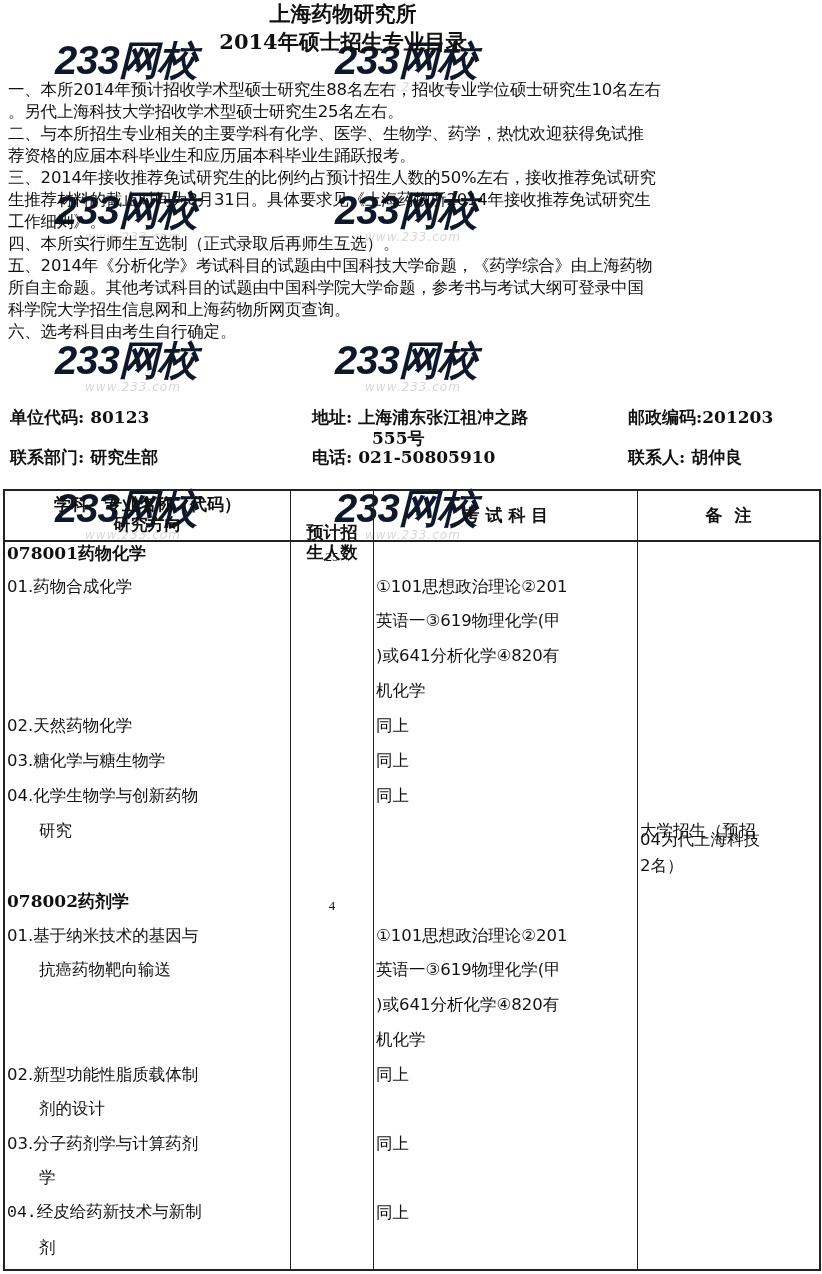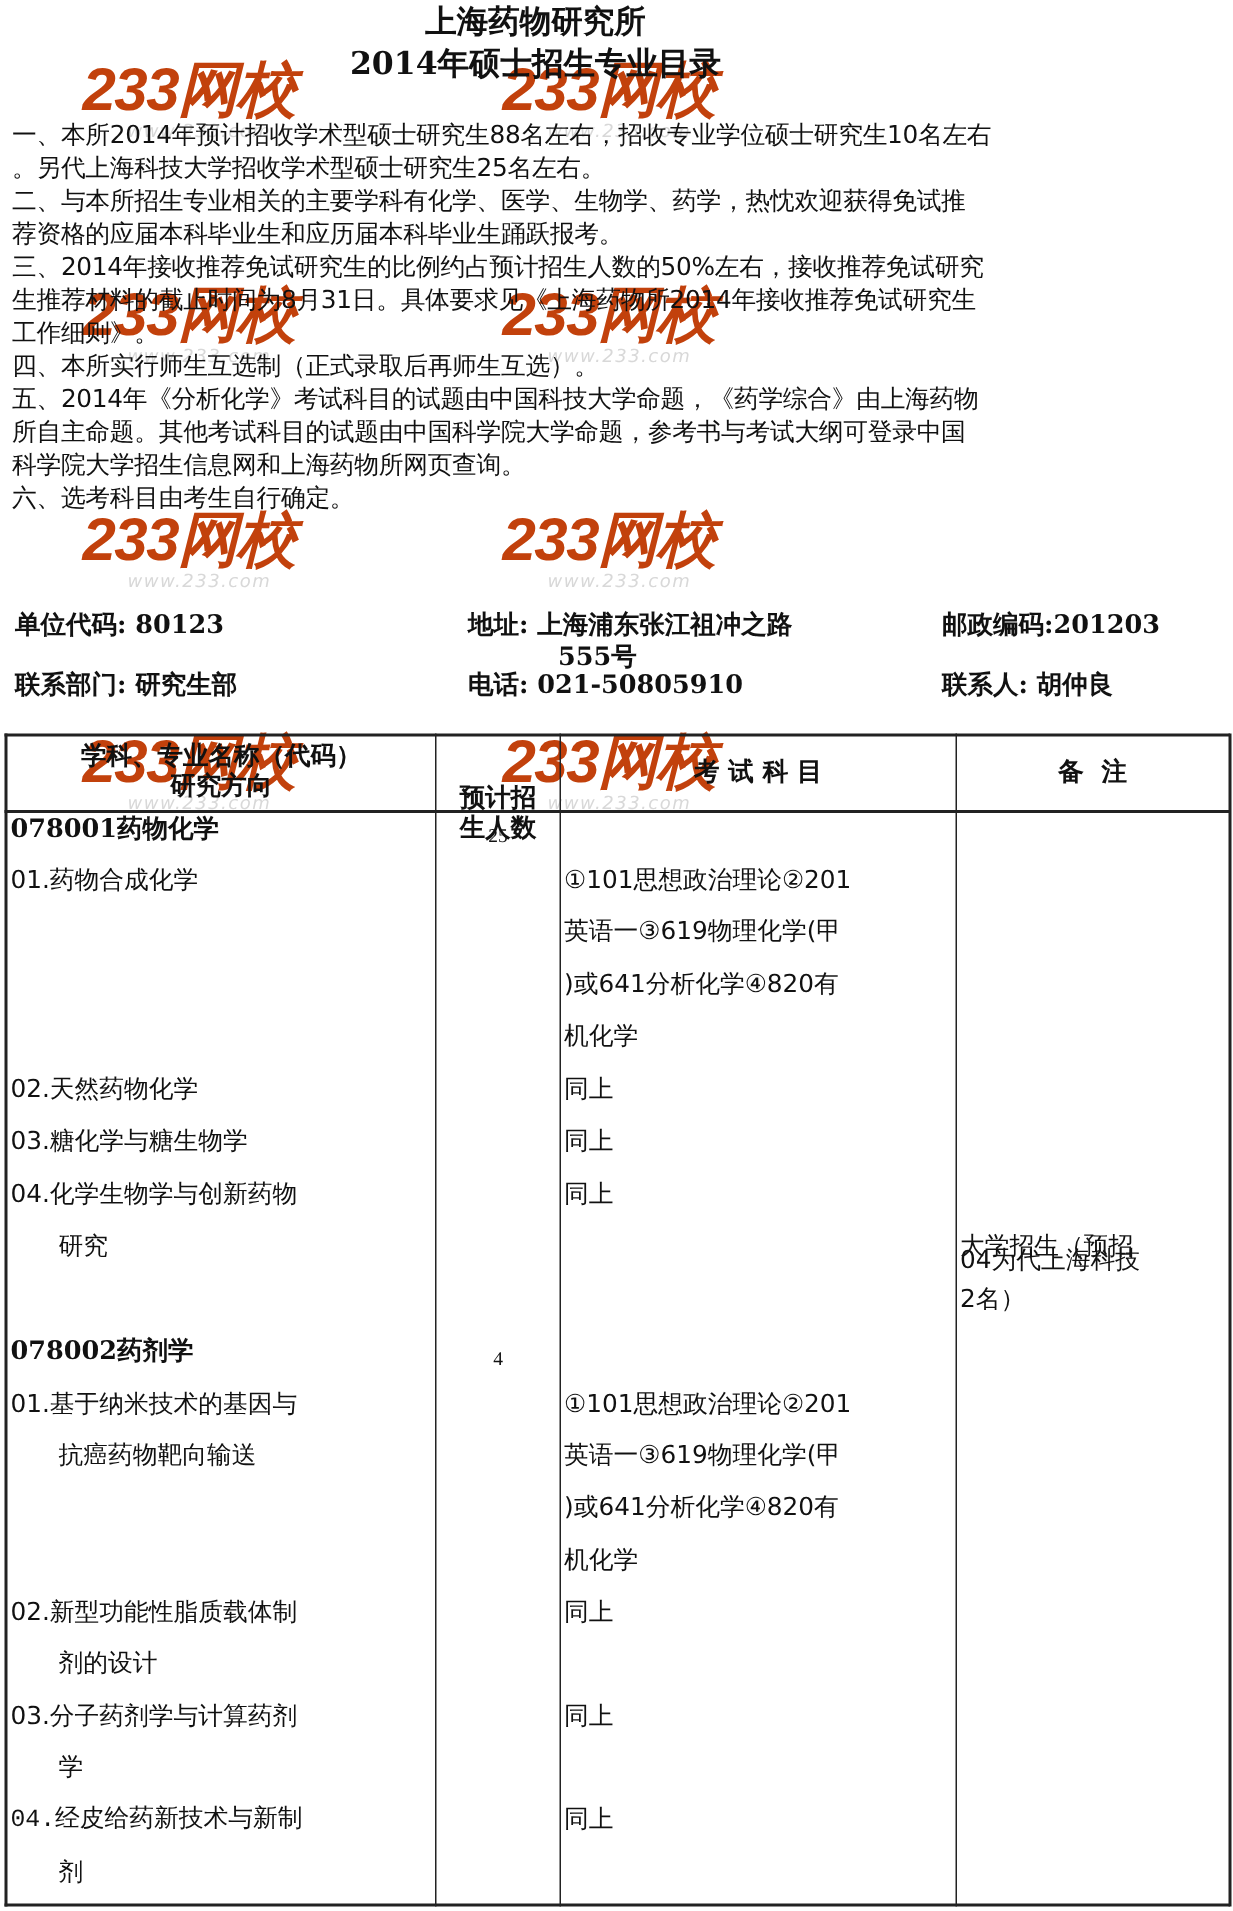--- a/index.html
+++ b/index.html
@@ -8,30 +8,30 @@
     font-family: "DejaVu Sans", "Liberation Sans", sans-serif;
     color: #111111;
   }
   .wm {
     position: absolute; pointer-events: none; z-index: 0;
     width: 170px; height: 60px;
   }
   .wm .wm-logo {
     position: absolute; left: 0; top: 0;
     font-family: "Liberation Sans", sans-serif; font-weight: bold; font-style: italic;
-    font-size: 40px; line-height: 40px; color: #c2410c; letter-spacing: -1px;
+    font-size: 40px; line-height: 40px; color: #0f172a; letter-spacing: -1px;
   }
   .wm .wm-url {
     position: absolute; left: 30px; top: 40px;
     font-family: "DejaVu Sans", sans-serif; font-style: italic;
     font-size: 12px; line-height: 14px; color: #d8d8d8; letter-spacing: 1px;
   }
   .abs { position: absolute; z-index: 1; white-space: nowrap; }
   .title {
-    left: 14px; width: 686px; text-align: center;
+    left: 0; width: 686px; text-align: center;
     font-family: "DejaVu Serif", "Liberation Serif", serif;
     font-weight: bold; font-size: 21px; line-height: 24px;
   }
   .intro {
     left: 8px; font-size: 16.5px; line-height: 20px; letter-spacing: -0.2px;
   }
   .info {
     font-family: "DejaVu Serif", "Liberation Serif", serif;
     font-weight: bold; font-size: 17px; line-height: 20px;
   }

